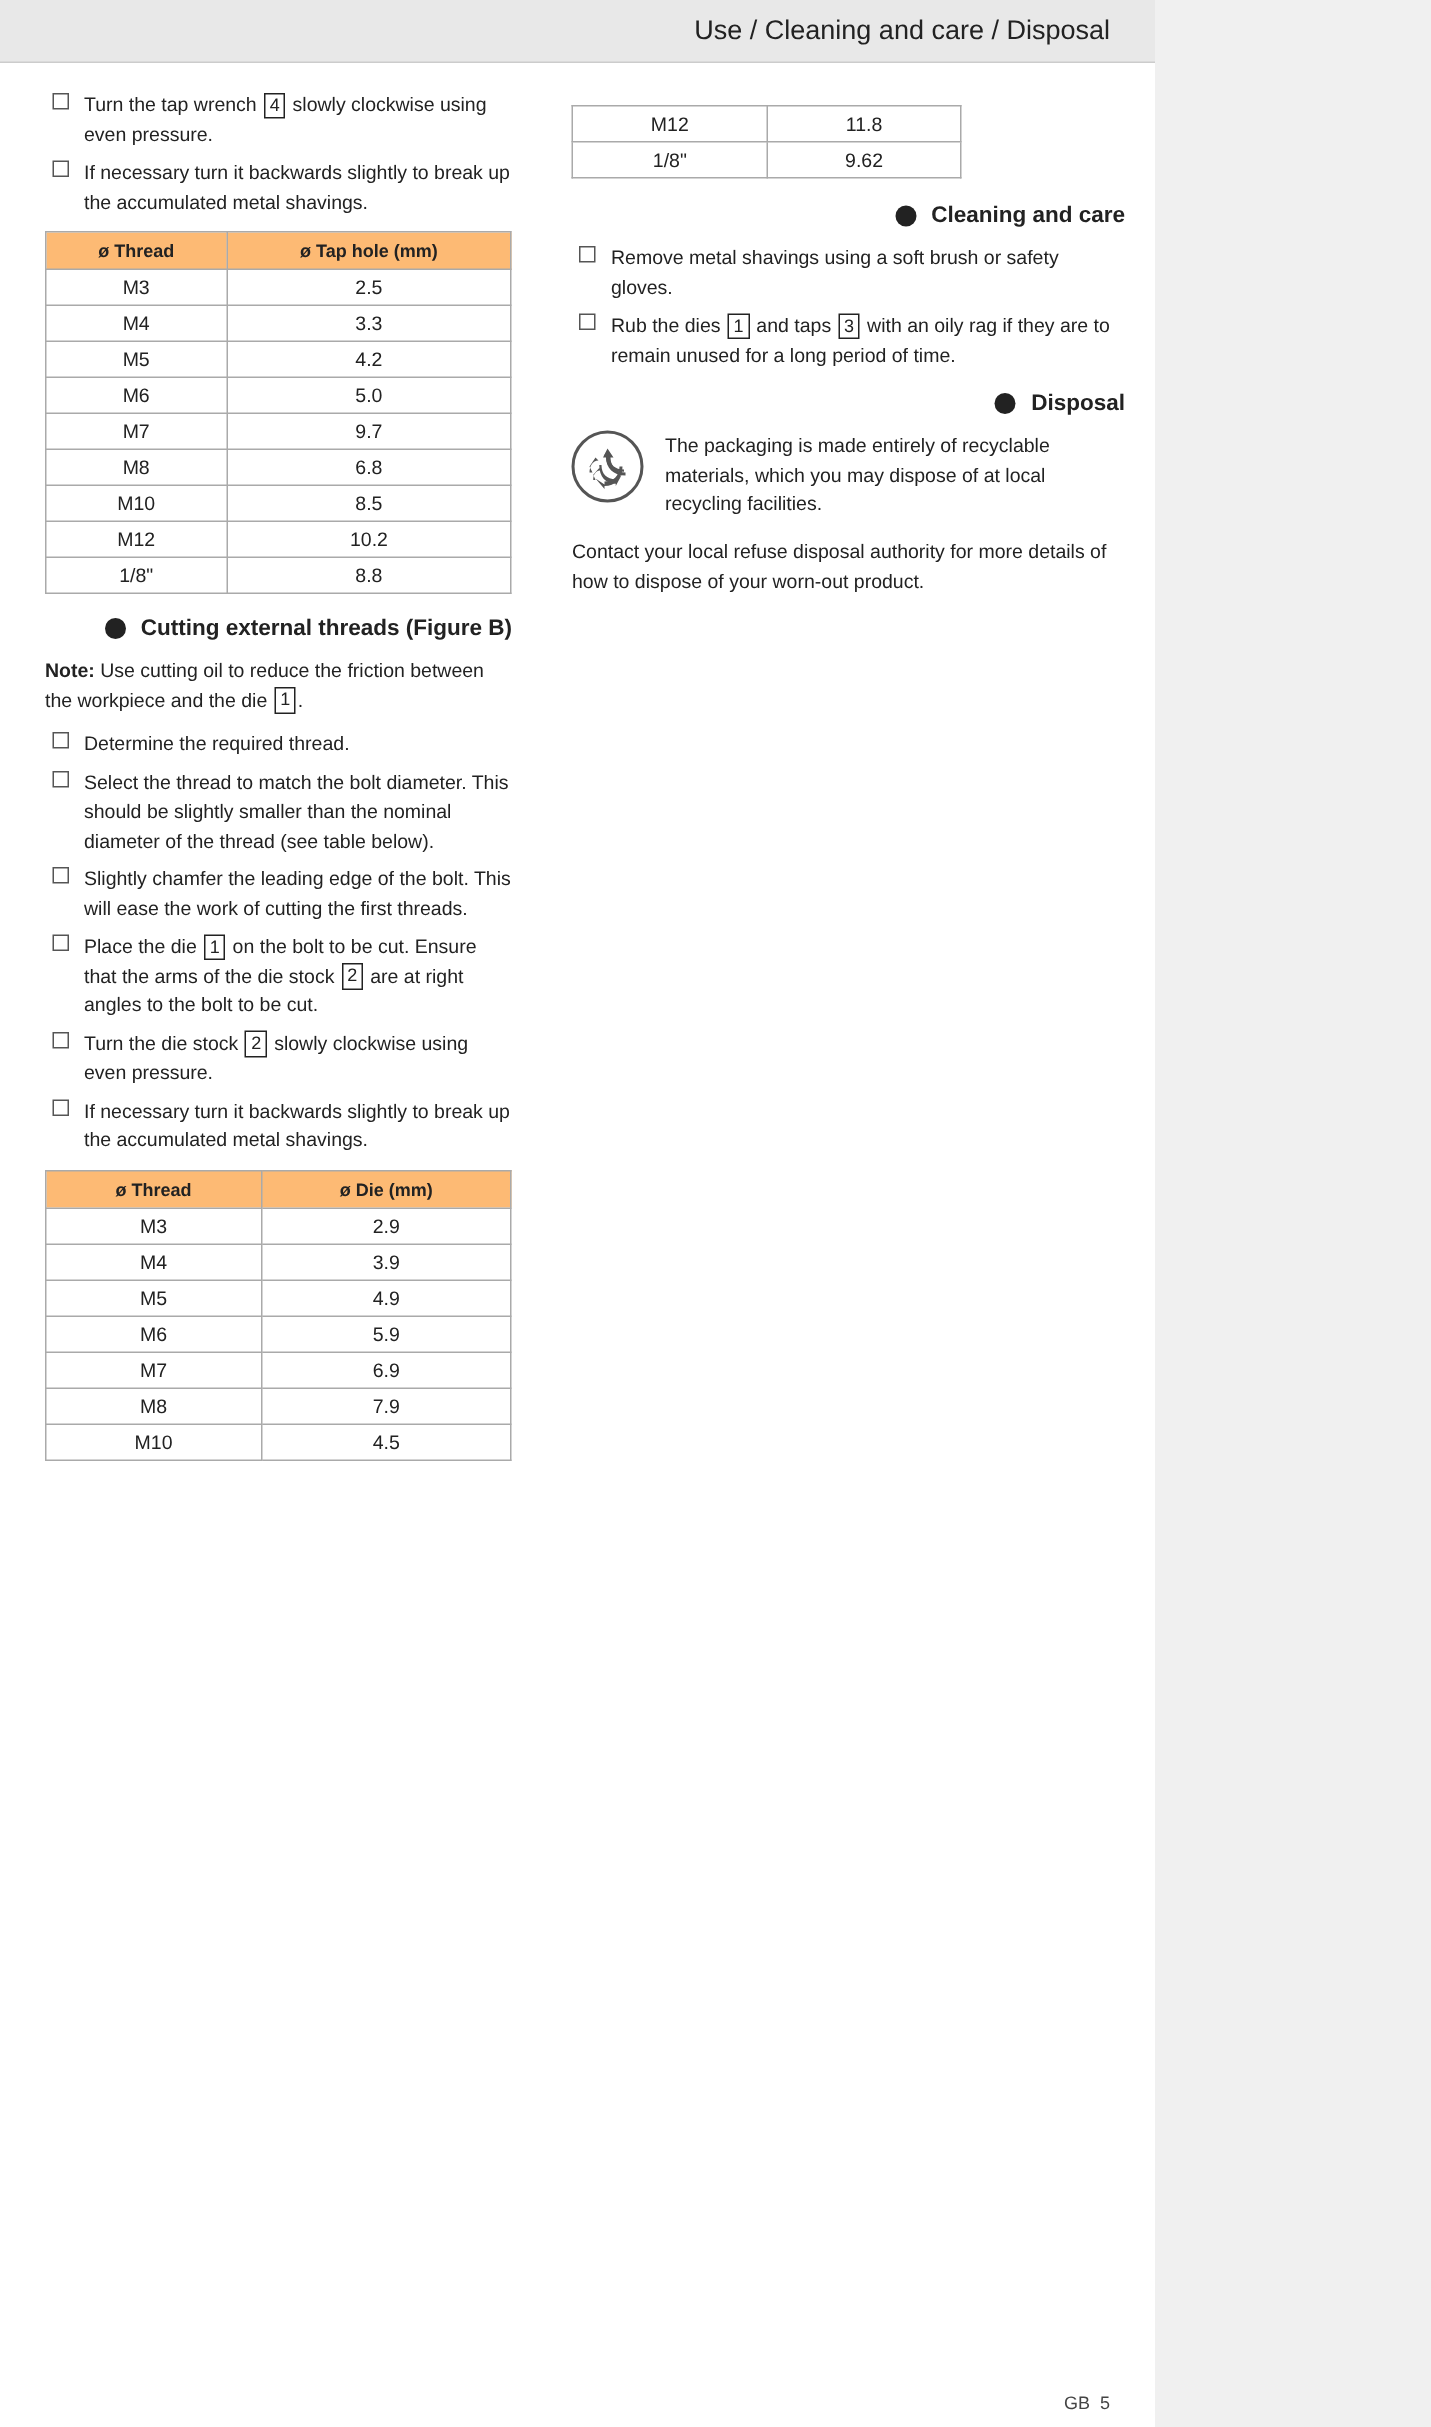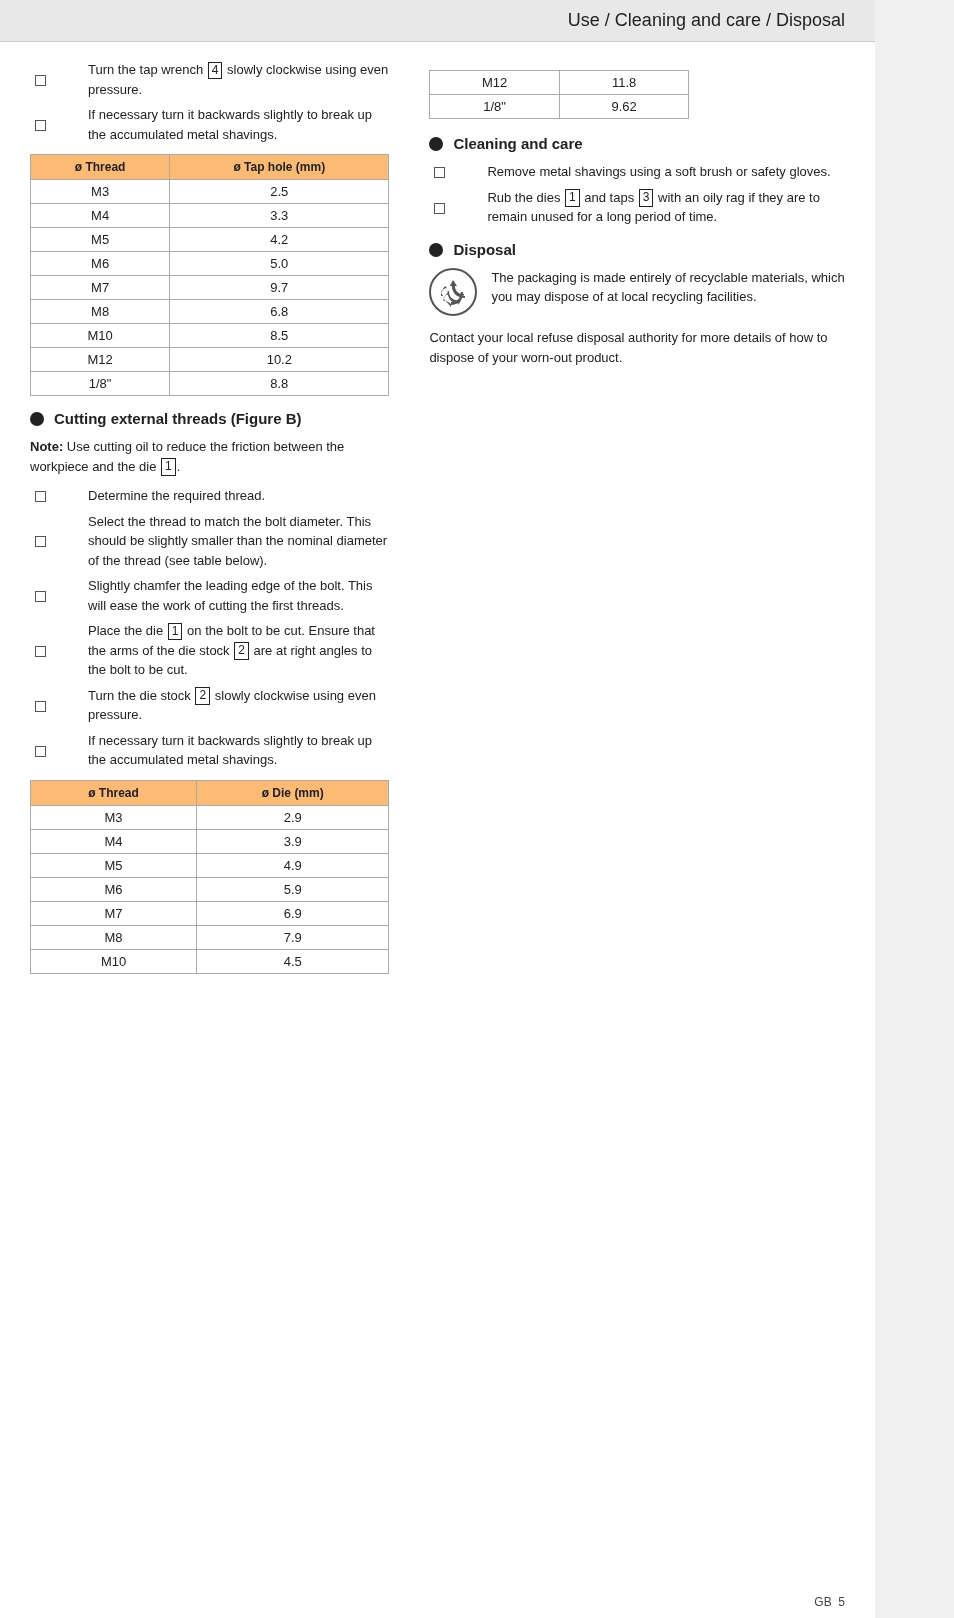--- a/index.html
+++ b/index.html
@@ -6,21 +6,21 @@
     body {
       background: #f0f0f0;
       font-family: Arial, Helvetica, sans-serif;
       font-size: 13px;
       color: #222;
       width: 954px;
       min-height: 1618px;
     }
     .page {
       background: #fff;
-      width: 875px;
+      width: 770px;
       min-height: 1618px;
       padding: 0;
       position: relative;
     }
     .header {
       background: #e8e8e8;
       text-align: right;
       padding: 10px 30px 10px 30px;
       font-size: 18px;
       font-weight: normal;
@@ -39,41 +39,41 @@
     .right-col {
       width: 490px;
       padding: 18px 20px 18px 20px;
       border-left: none;
     }
     .bullet-heading {
       display: flex;
       align-items: flex-start;
       margin-bottom: 10px;
       margin-top: 18px;
+      justify-content: flex-end;
     }
     .bullet-dot {
       width: 14px;
       height: 14px;
       background: #222;
       border-radius: 50%;
       margin-right: 10px;
       margin-top: 2px;
       flex-shrink: 0;
     }
     .bullet-heading h2 {
       font-size: 15px;
       font-weight: bold;
       color: #222;
     }
     .list-item {
       display: flex;
-      align-items: center;
+      align-items: flex-start;
       margin-bottom: 6px;
       margin-left: 5px;
-      gap: 32px;
     }
     .list-checkbox {
       width: 11px;
       height: 11px;
       border: 1.5px solid #555;
       margin-right: 10px;
       margin-top: 2px;
       flex-shrink: 0;
     }
     .list-text {

